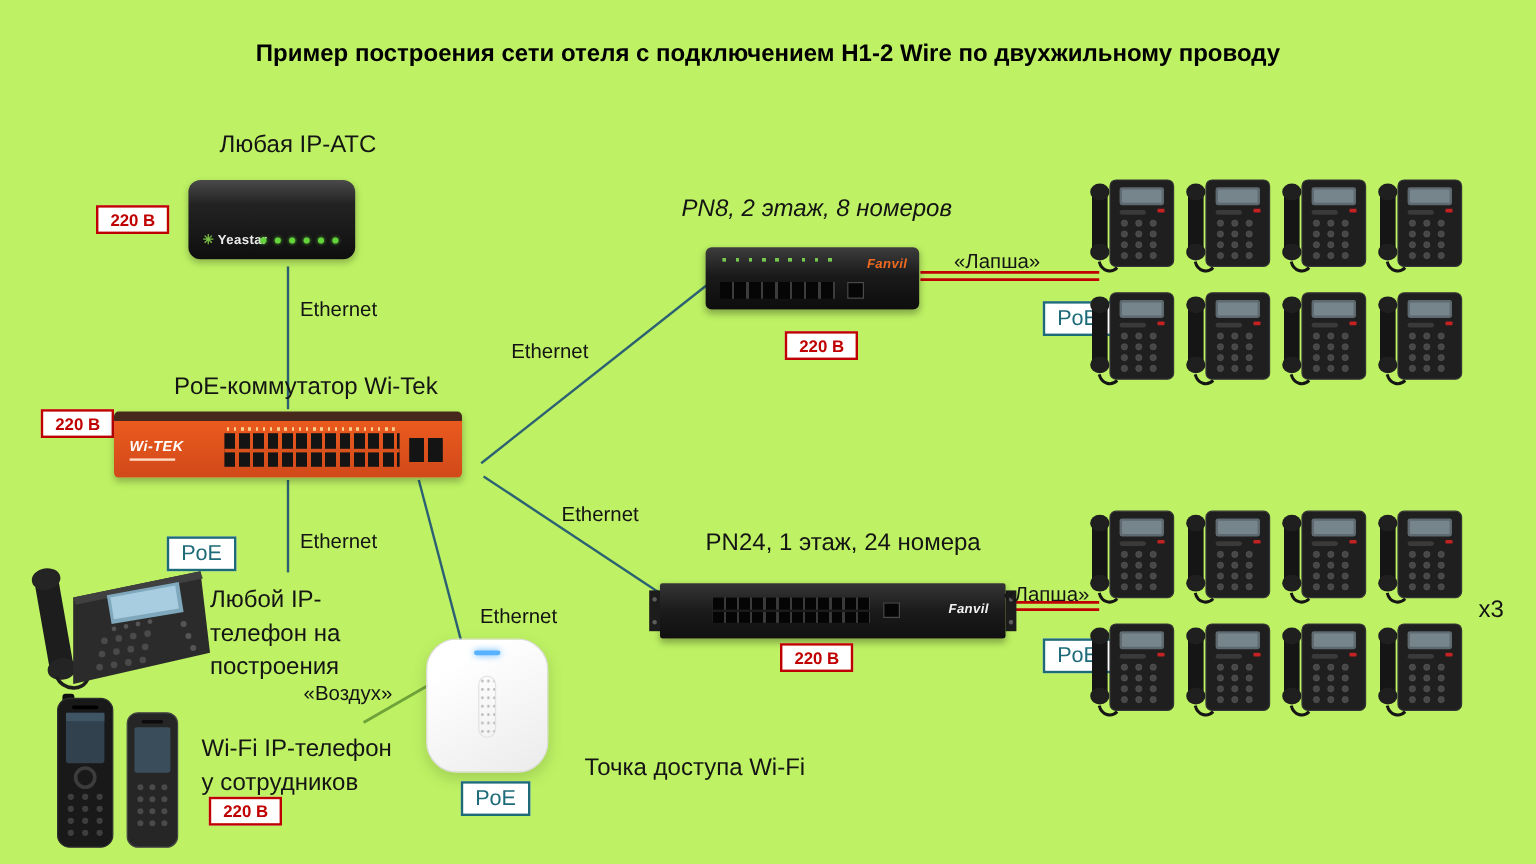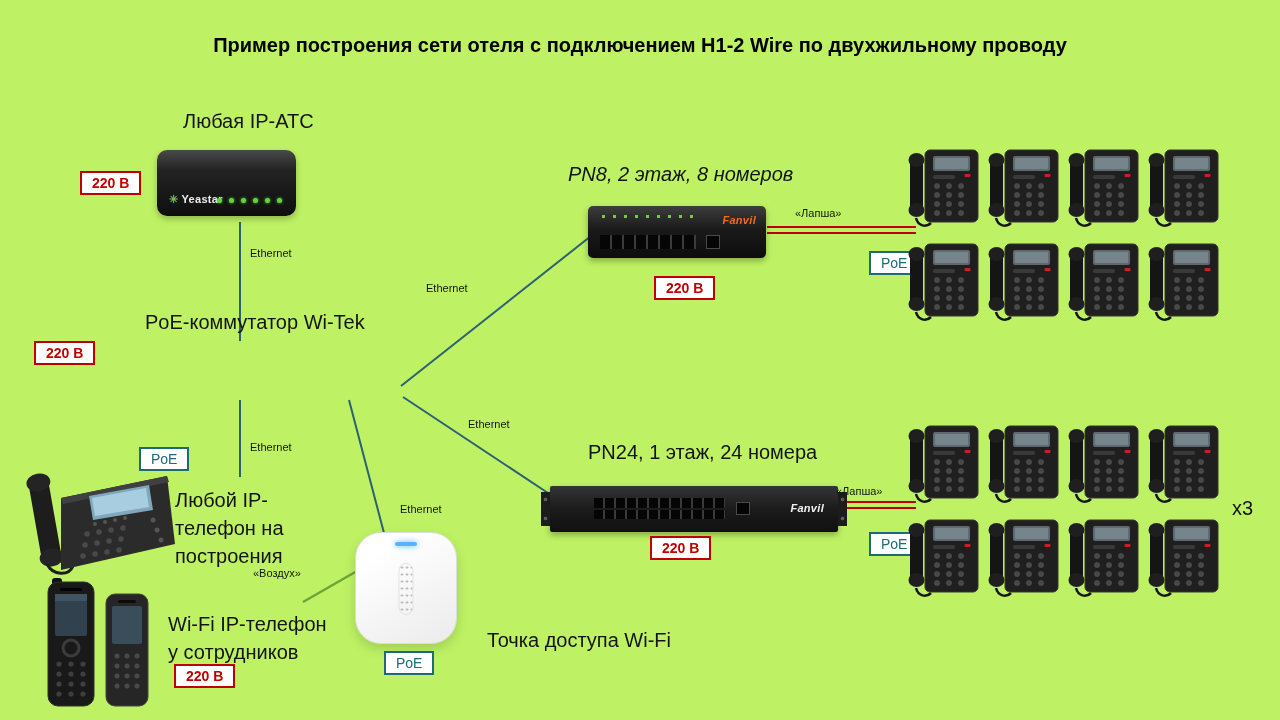--- a/index.html
+++ b/index.html
@@ -14,25 +14,25 @@
   html,body{width:1280px;height:720px;background:#fff;font-family:"Liberation Sans",sans-serif;}
   .canvas{position:relative;width:1280px;height:720px;background:#bef264;overflow:hidden;}
   .links{position:absolute;left:0;top:0;pointer-events:none;}
   .links .eth{stroke:var(--ethernet-line);stroke-width:2;}
   .links .red{stroke:var(--lapsha-line);stroke-width:2.2;}
   .links .air{stroke:var(--air-line);stroke-width:2.4;}
 
   .title{position:absolute;left:0;right:0;top:34px;text-align:center;font-size:20px;font-weight:bold;color:var(--title-text);}
 
   .lbl{position:absolute;font-size:20px;color:#141414;line-height:1.4;}
-  .lbl.line-lbl{font-size:11px;}
+  .lbl.line-lbl{font-size:17px;}
 
   .badge{position:absolute;background:#fff;border:2px solid;padding:2px 10px;font-size:14px;white-space:nowrap;}
   .badge.power{color:var(--power-badge);border-color:var(--power-badge);font-weight:bold;}
-  .badge.poe{color:var(--poe-badge);border-color:var(--poe-badge);font-size:14px;border-width:2px;}
+  .badge.poe{color:var(--poe-badge);border-color:var(--poe-badge);font-size:18px;border-width:2px;}
 
   .device{position:absolute;}
 
   
   .pbx{left:157px;top:150px;width:139px;height:66px;border-radius:10px;
        background:linear-gradient(180deg,#4a4a4a 0%,#232323 30%,#0e0e0e 100%);
        box-shadow:0 3px 6px rgba(0,0,0,.25);}
   .pbx-logo{position:absolute;left:12px;bottom:10px;color:#ececec;font-size:11px;font-weight:bold;letter-spacing:.3px;}
   .pbx-star{color:#7ac143;margin-right:3px;font-size:11px;}
   .pbx-leds{position:absolute;right:14px;bottom:13px;display:flex;gap:7px;}
@@ -127,20 +127,26 @@
         <i></i>
         <i></i>
         <i></i>
         <i></i>
       </div>
   </div>
   <div class="lbl line-lbl" style="left:250px;top:246px;">Ethernet</div>
 
   <div class="lbl" style="left:145px;top:308px;">PoE-коммутатор Wi-Tek</div>
   <div class="badge power" style="left:34px;top:341px;">220 В</div>
+  <div class="device wtk">
+    <div class="wtk-logo">Wi-TEK</div>
+    <div class="wtk-leds"></div>
+    <div class="wtk-ports"></div>
+    <div class="wtk-sfp"></div>
+  </div>
 
   <div class="lbl line-lbl" style="left:426px;top:281px;">Ethernet</div>
   <div class="lbl" style="left:568px;top:160px;font-style:italic;">PN8, 2 этаж, 8 номеров</div>
   <div class="device pn8">
     <div class="pn8-leds"></div>
     <div class="pn8-ports"></div>
     <div class="pn8-uplink"></div>
     <div class="fanvil">Fanvil</div>
   </div>
   <div class="badge power" style="left:654px;top:276px;">220 В</div>

